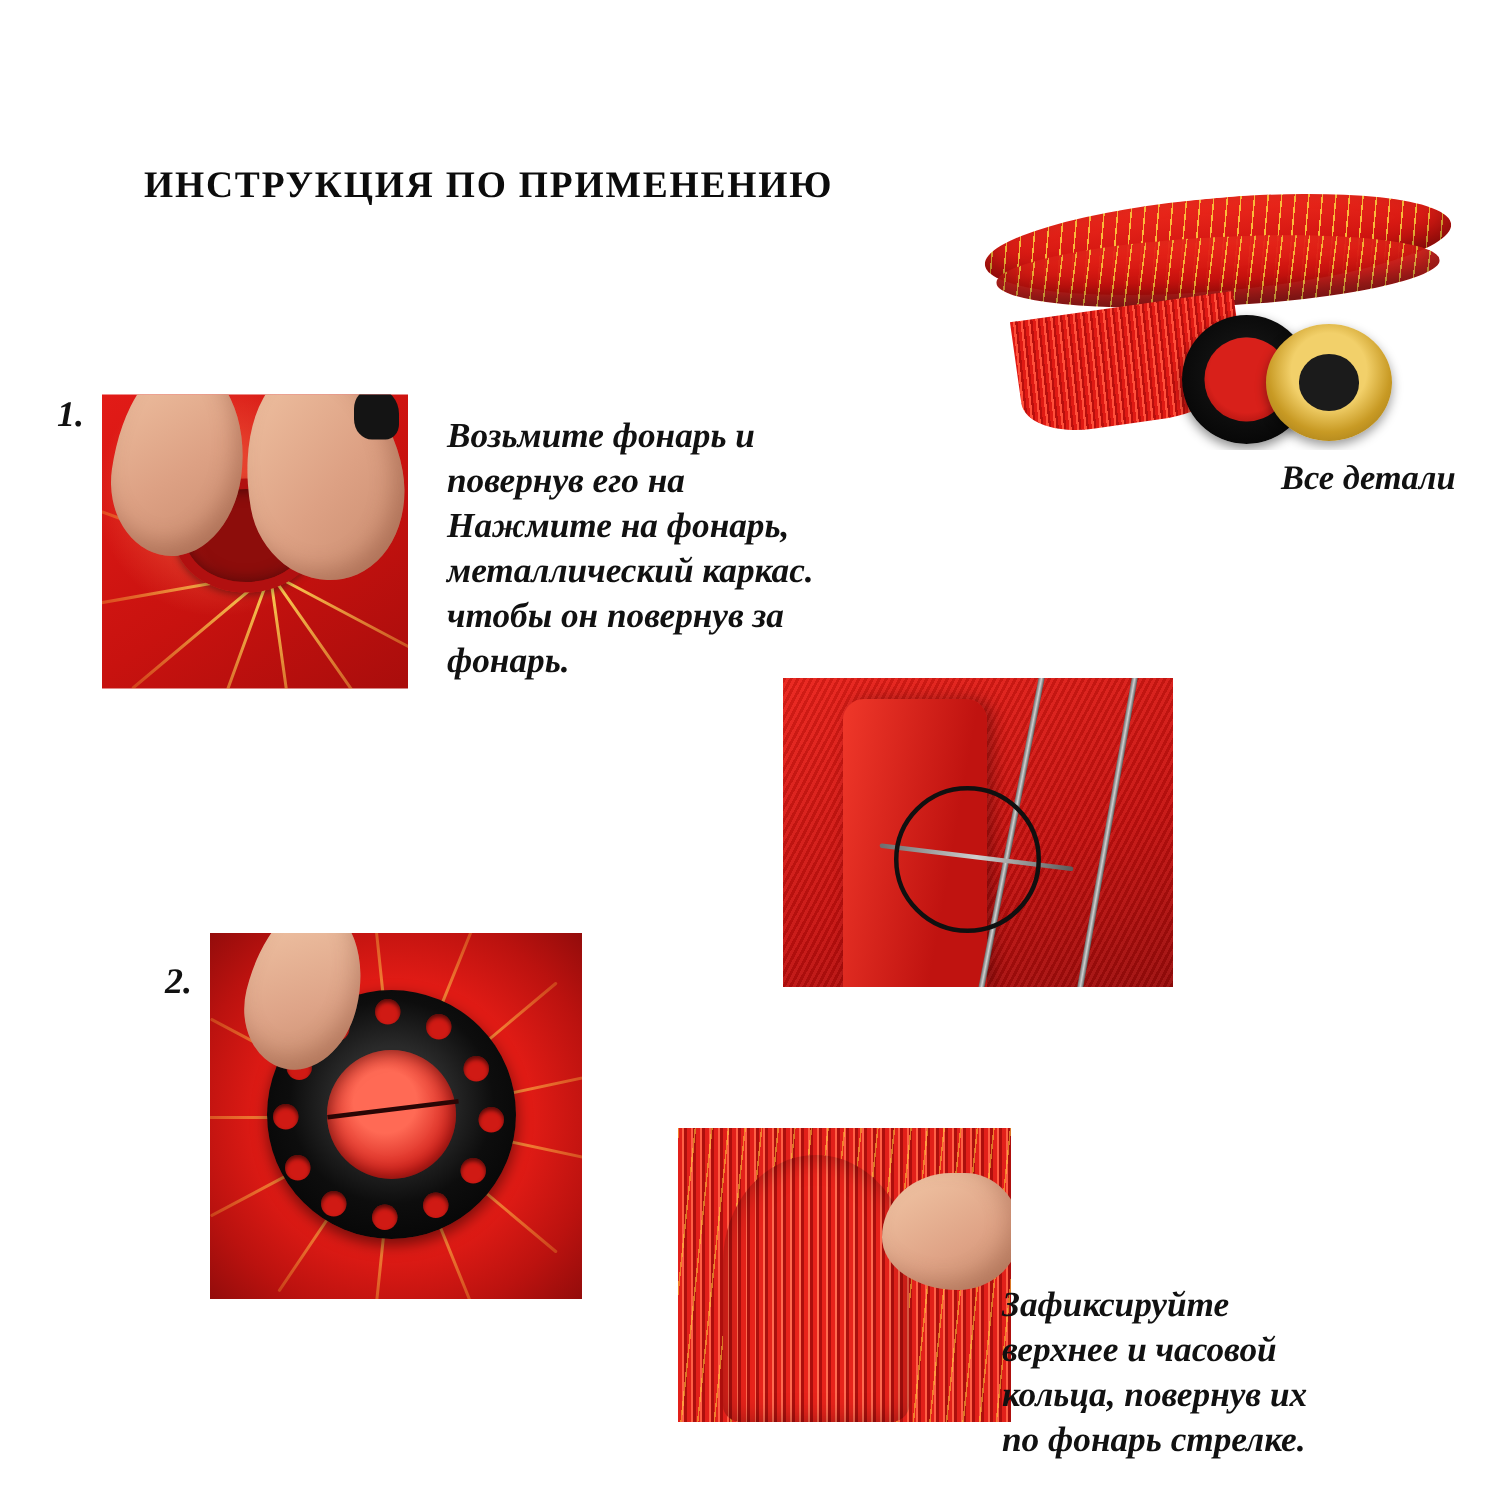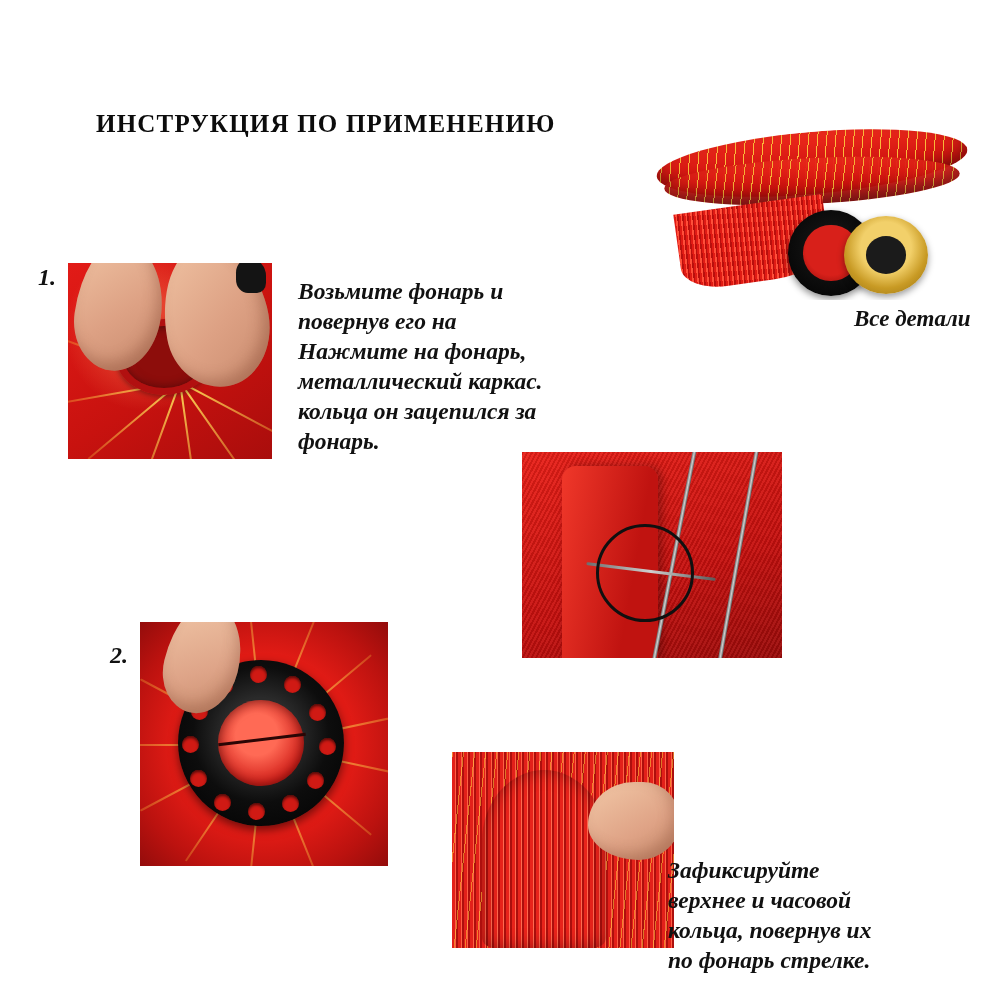--- a/index.html
+++ b/index.html
@@ -235,21 +235,21 @@
     <div class="hand" style="left:8px; top:-22px; width:86px; height:130px; transform: rotate(8deg);"></div>
     <div class="hand" style="left:96px; top:-18px; width:104px; height:142px; transform: rotate(-10deg);"></div>
     <div style="position:absolute; left:168px; top:-4px; width:30px; height:34px; background:#141414; border-radius:40% 50% 30% 40%;"></div>
   </div>
 
   <div class="para" style="left:298px; top:276px; width:330px;">
     <div>Возьмите фонарь и</div>
     <div>повернув его на</div>
     <div>Нажмите на фонарь,</div>
     <div>металлический каркас.</div>
-    <div>кольца он зацепился за</div>
+    <div>чтобы он повернув за</div>
     <div>фонарь.</div>
   </div>
 
   <div class="photo" id="photo-hook">
     <div class="fabric"></div>
     <div style="position:absolute; left:40px; top:14px; width:96px; height:192px; background:linear-gradient(100deg,#f0382a 0%, #c01310 70%); border-radius:14px 14px 0 0; box-shadow: 4px 0 10px rgba(0,0,0,.3);"></div>
     <div class="wire" style="left:150px; top:-10px; width:4px; height:230px; transform: rotate(11deg);"></div>
     <div class="wire" style="left:214px; top:-10px; width:4px; height:230px; transform: rotate(10deg);"></div>
     <div class="wire" style="left:64px; top:118px; width:130px; height:3px; transform: rotate(7deg);"></div>
     <div class="circle-marker" style="left:74px; top:72px; width:92px; height:92px;"></div>

